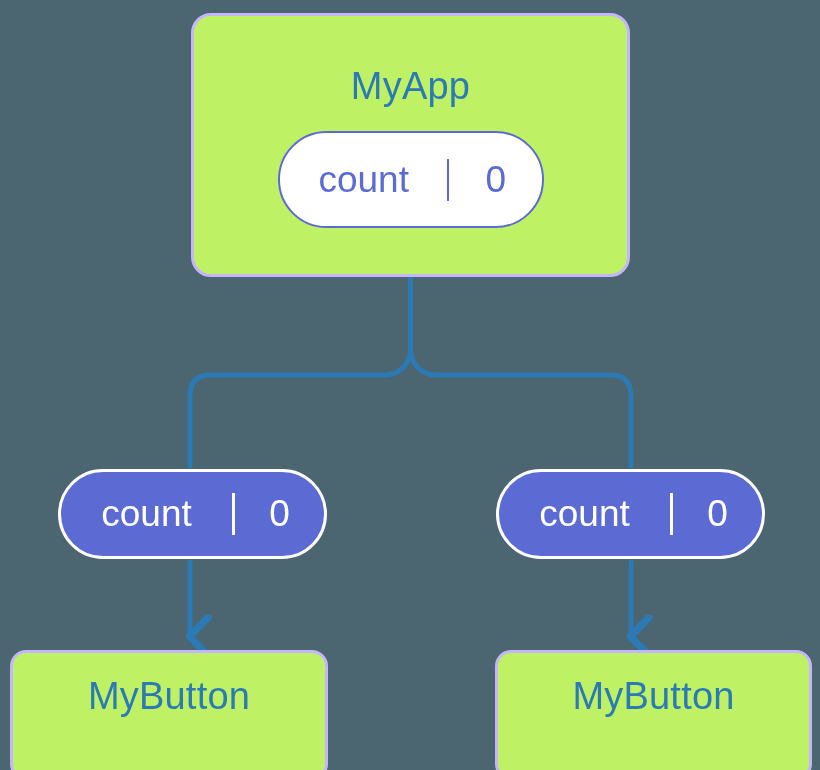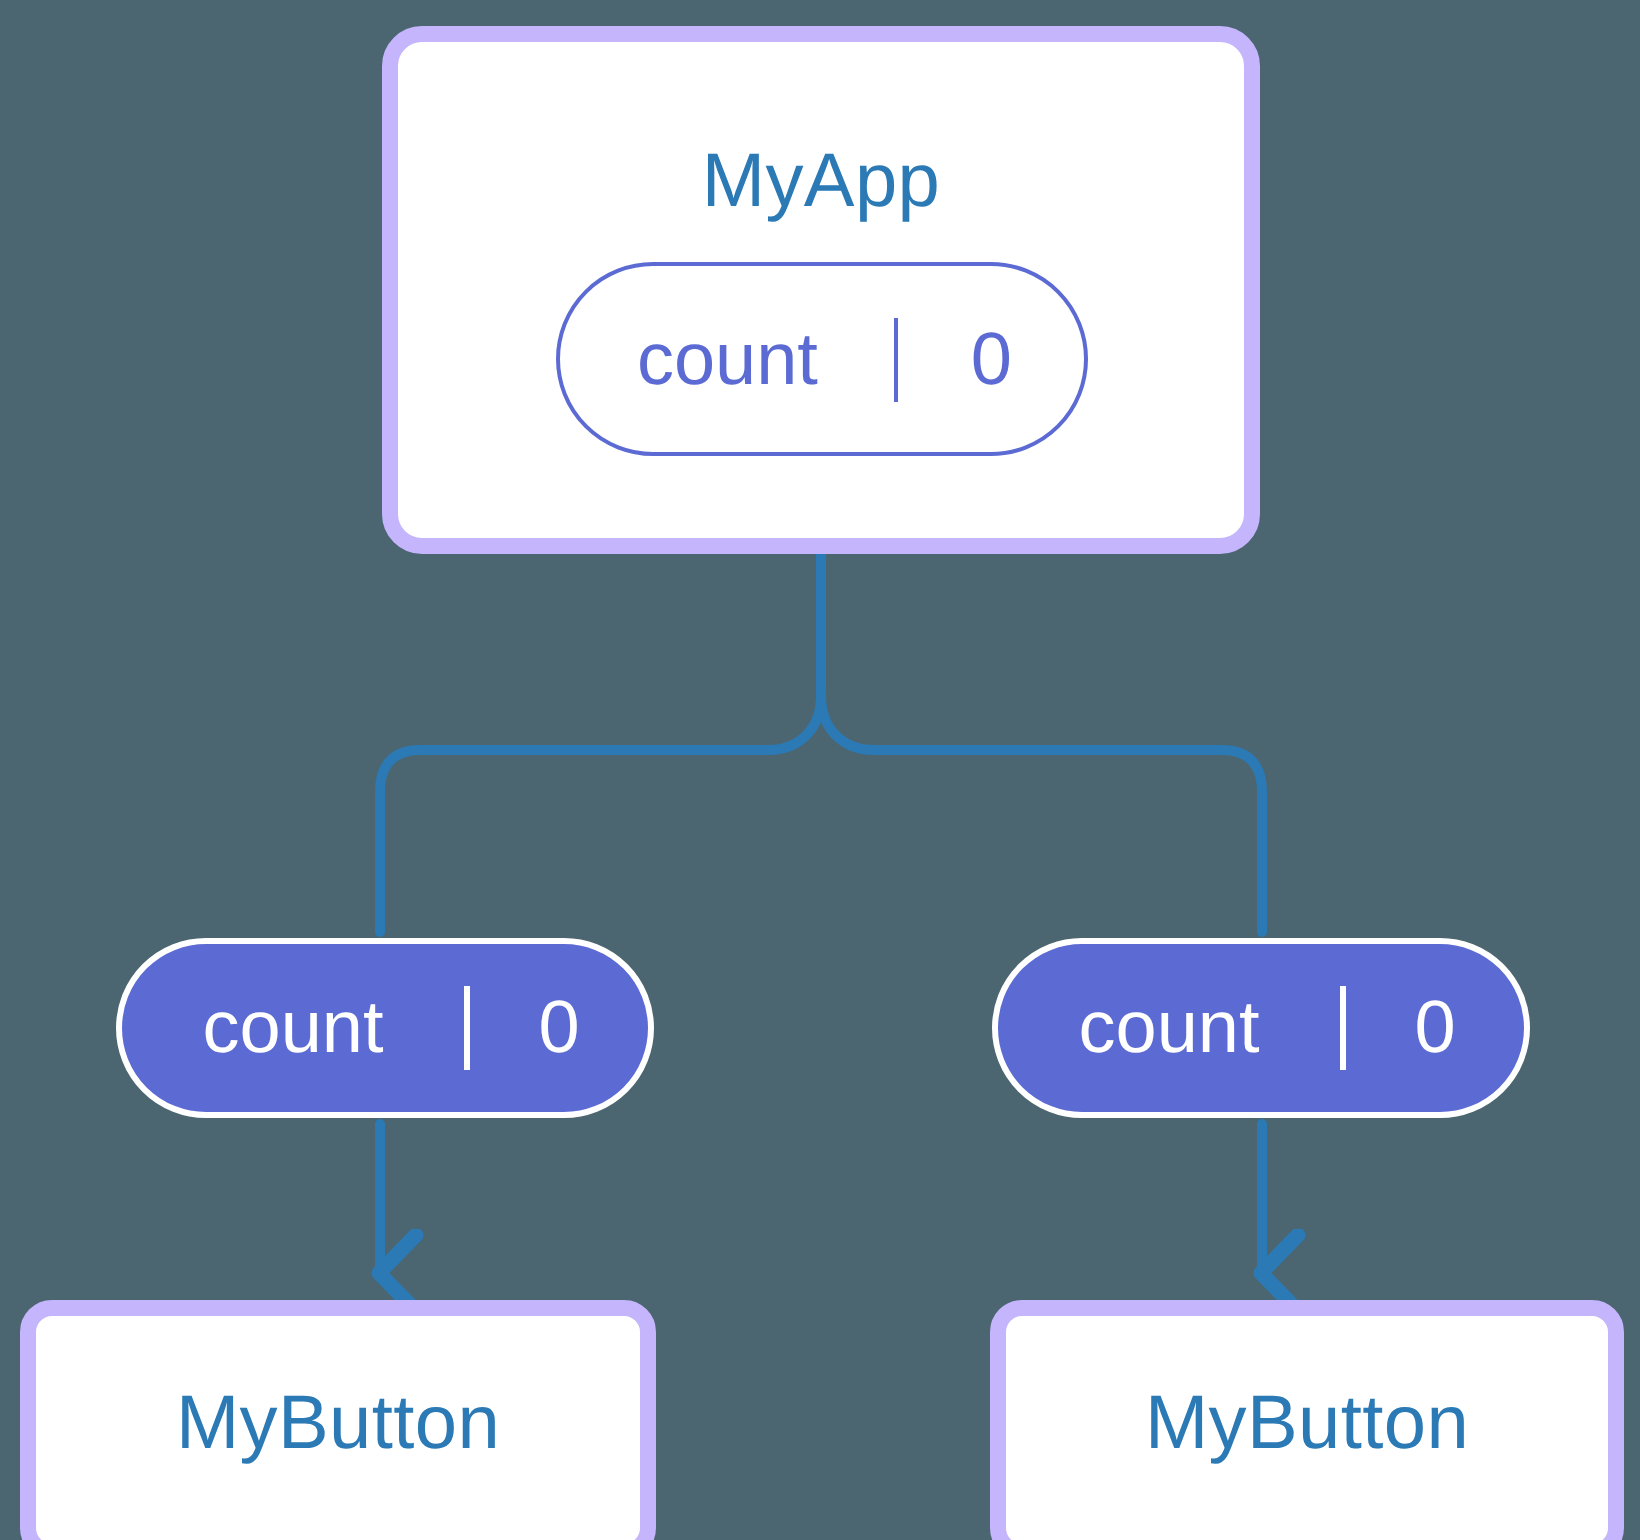--- a/index.html
+++ b/index.html
@@ -23,22 +23,22 @@
     left: 0;
     top: 0;
     width: 820px;
     height: 770px;
     pointer-events: none;
   }
 
   
   .component-box {
     position: absolute;
-    background: #ffffff;
-    border: 8px solid #c4b5fd;
+    background: #bef264;
+    border: 3px solid #c4b5fd;
     border-radius: 16px;
     box-sizing: border-box;
   }
   .component-title {
     color: #2b7ab5;
     font-size: 38px;
     font-weight: 400;
     text-align: center;
     letter-spacing: 0.2px;
     white-space: nowrap;
@@ -63,21 +63,21 @@
     width: 318px;
     height: 130px;
   }
   #mybutton-right-box {
     left: 495px;
     top: 650px;
     width: 317px;
     height: 130px;
   }
   .mybutton-title {
-    margin-top: 33px;
+    margin-top: 22px;
   }
 
   
   .state-pill {
     position: absolute;
     display: flex;
     align-items: center;
     box-sizing: border-box;
     border-radius: 999px;
   }

